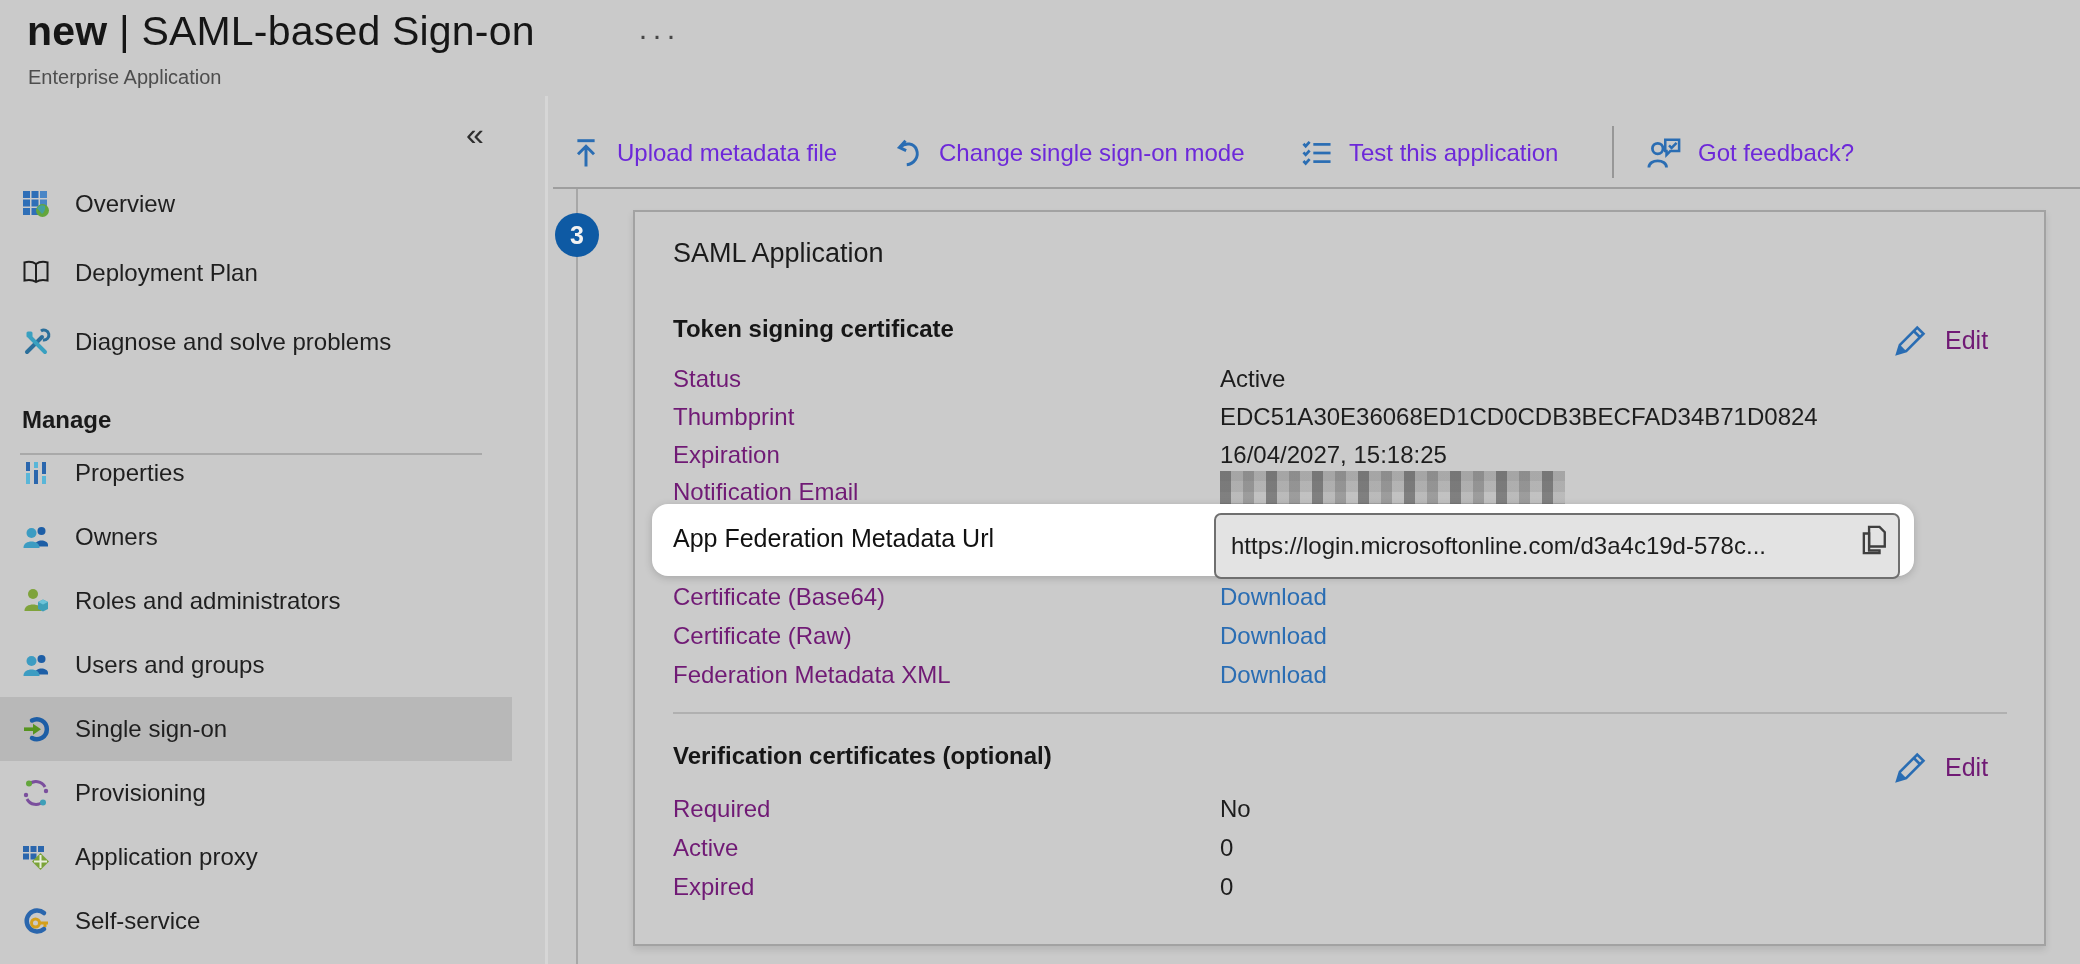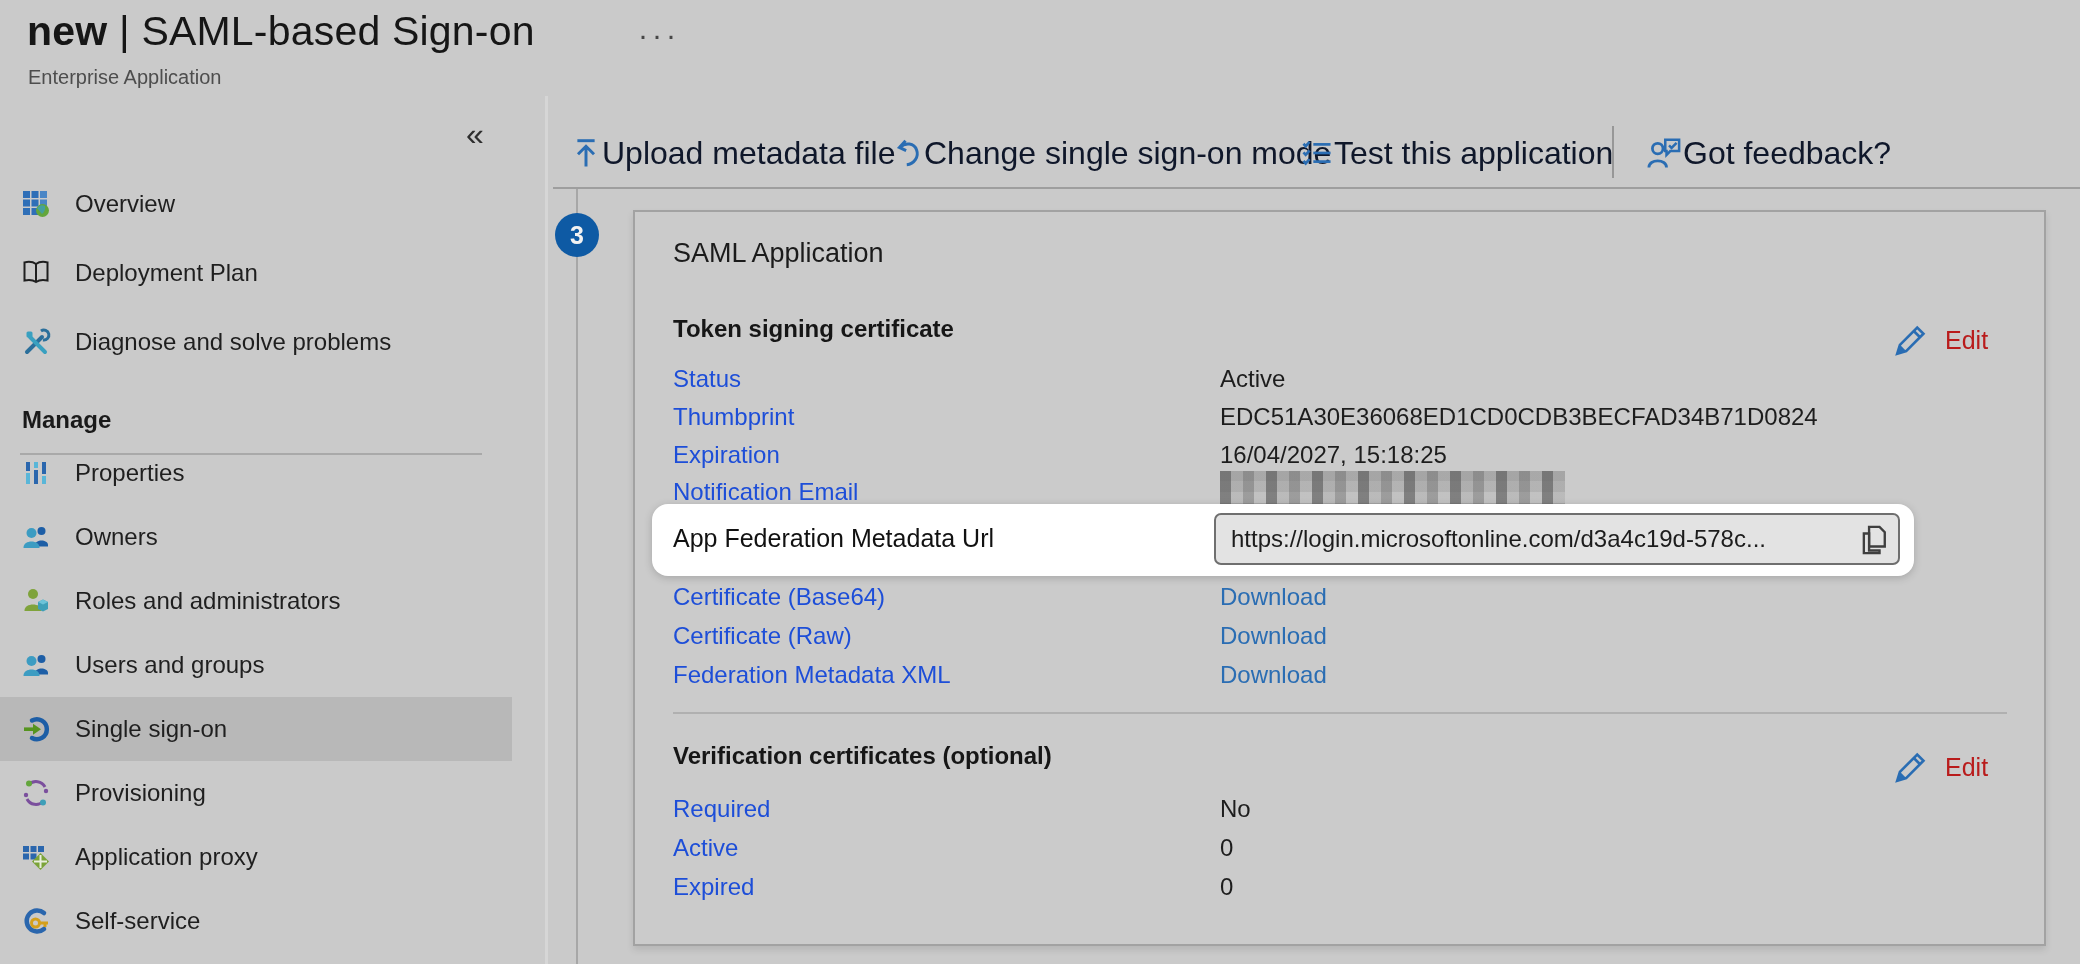--- a/index.html
+++ b/index.html
@@ -19,53 +19,53 @@
   .nav-item { position:absolute; left:0; width:512px; height:64px; display:flex; align-items:center; cursor:pointer; }
   .nav-item.selected { background:#b8b8b8; }
   .nav-item .nav-icon { width:30px; height:30px; margin-left:21px; flex:0 0 30px; }
   .nav-item .nav-label { margin-left:24px; font-size:24px; color:#1f1f1f; white-space:nowrap; }
   .nav-group-header { position:absolute; left:22px; top:406px; font-size:24px; font-weight:bold; color:#1a1a1a; }
   .nav-divider { position:absolute; left:20px; top:453px; width:462px; height:0; border-top:2px solid #a9a9a9; }
 
   
   .toolbar-item { position:absolute; top:130px; height:46px; display:flex; align-items:center; cursor:pointer; }
   .toolbar-item svg { flex:0 0 auto; }
-  .toolbar-item .tb-label { margin-left:1px; font-size:32px; color:#0f172a; white-space:nowrap; }
+  .toolbar-item .tb-label { margin-left:16px; font-size:24px; color:#6d28d9; white-space:nowrap; }
   .toolbar-sep { position:absolute; left:1612px; top:126px; width:0; height:52px; border-left:2px solid #979797; }
   .toolbar-rule { position:absolute; left:553px; top:187px; width:1527px; height:0; border-top:2px solid #9e9e9e; }
   .panel-sep { position:absolute; left:545px; top:96px; width:3px; height:868px; background:#d6d6d6; }
 
   
   .step-line { position:absolute; left:576px; top:189px; width:2px; height:775px; background:#a7a7a7; }
   .step-badge { position:absolute; left:555px; top:213px; width:44px; height:44px; border-radius:50%;
                 background:#0e5aa4; color:#f2f2f2; font-size:25px; font-weight:bold;
                 display:flex; align-items:center; justify-content:center; }
 
   
   .card { position:absolute; left:633px; top:210px; width:1413px; height:736px;
           background:#cbcbcb; border:2px solid #a2a2a2; box-shadow:0 4px 7px rgba(0,0,0,.10); }
   .card-title { position:absolute; left:38px; top:26px; font-size:27px; color:#1b1b1b; }
   .section-title { position:absolute; left:38px; font-size:24px; font-weight:bold; color:#161616; }
   .edit-btn { position:absolute; left:1258px; display:flex; align-items:center; cursor:pointer; }
-  .edit-btn .edit-label { margin-left:16px; font-size:25px; color:#b91c1c; }
-  .row-label { position:absolute; left:38px; font-size:24px; color:#1d4ed8; white-space:nowrap; }
+  .edit-btn .edit-label { margin-left:16px; font-size:25px; color:#701a75; }
+  .row-label { position:absolute; left:38px; font-size:24px; color:#701a75; white-space:nowrap; }
   .row-value { position:absolute; left:585px; font-size:24px; color:#1d1d1d; white-space:nowrap; }
   .row-link  { position:absolute; left:585px; font-size:24px; color:#2a6db3; cursor:pointer; white-space:nowrap; }
   .redacted-block { position:absolute; left:585px; top:259px; width:345px; height:42px;
       background-image:
         repeating-linear-gradient(90deg, rgba(105,105,105,.75) 0 11px, rgba(175,175,175,.45) 11px 23px, rgba(130,130,130,.6) 23px 34px, rgba(190,190,190,.35) 34px 46px),
         repeating-linear-gradient(0deg, rgba(120,120,120,.55) 0 10px, rgba(185,185,185,.40) 10px 21px, rgba(145,145,145,.5) 21px 32px);
       }
   .card-divider { position:absolute; left:38px; top:500px; width:1334px; height:0; border-top:2px solid #b0b0b0; }
 
   
   .spotlight-row { position:absolute; left:17px; top:292px; width:1262px; height:72px;
                    background:#ffffff; border-radius:16px; box-shadow:0 2px 8px rgba(0,0,0,.18); }
   .spotlight-row .hl-label { position:absolute; left:21px; top:20px; font-size:25px; color:#111; white-space:nowrap; }
-  .url-field-wrap { position:absolute; left:562px; top:9px; width:686px; height:52px; }
+  .url-field-wrap { position:absolute; left:562px; top:9px; width:686px; height:66px; }
   .url-input { width:100%; height:100%; background:#e3e3e3; border:2px solid #6f6f6f; border-radius:7px;
                font-family:"Liberation Sans", sans-serif; font-size:24px; color:#1c1c1c;
                padding:0 56px 0 15px; outline:none; }
   .copy-btn { position:absolute; right:10px; top:10px; width:34px; height:34px; cursor:pointer; }
 </style>
 </head>
 <body>
 
 <div class="root">
 

